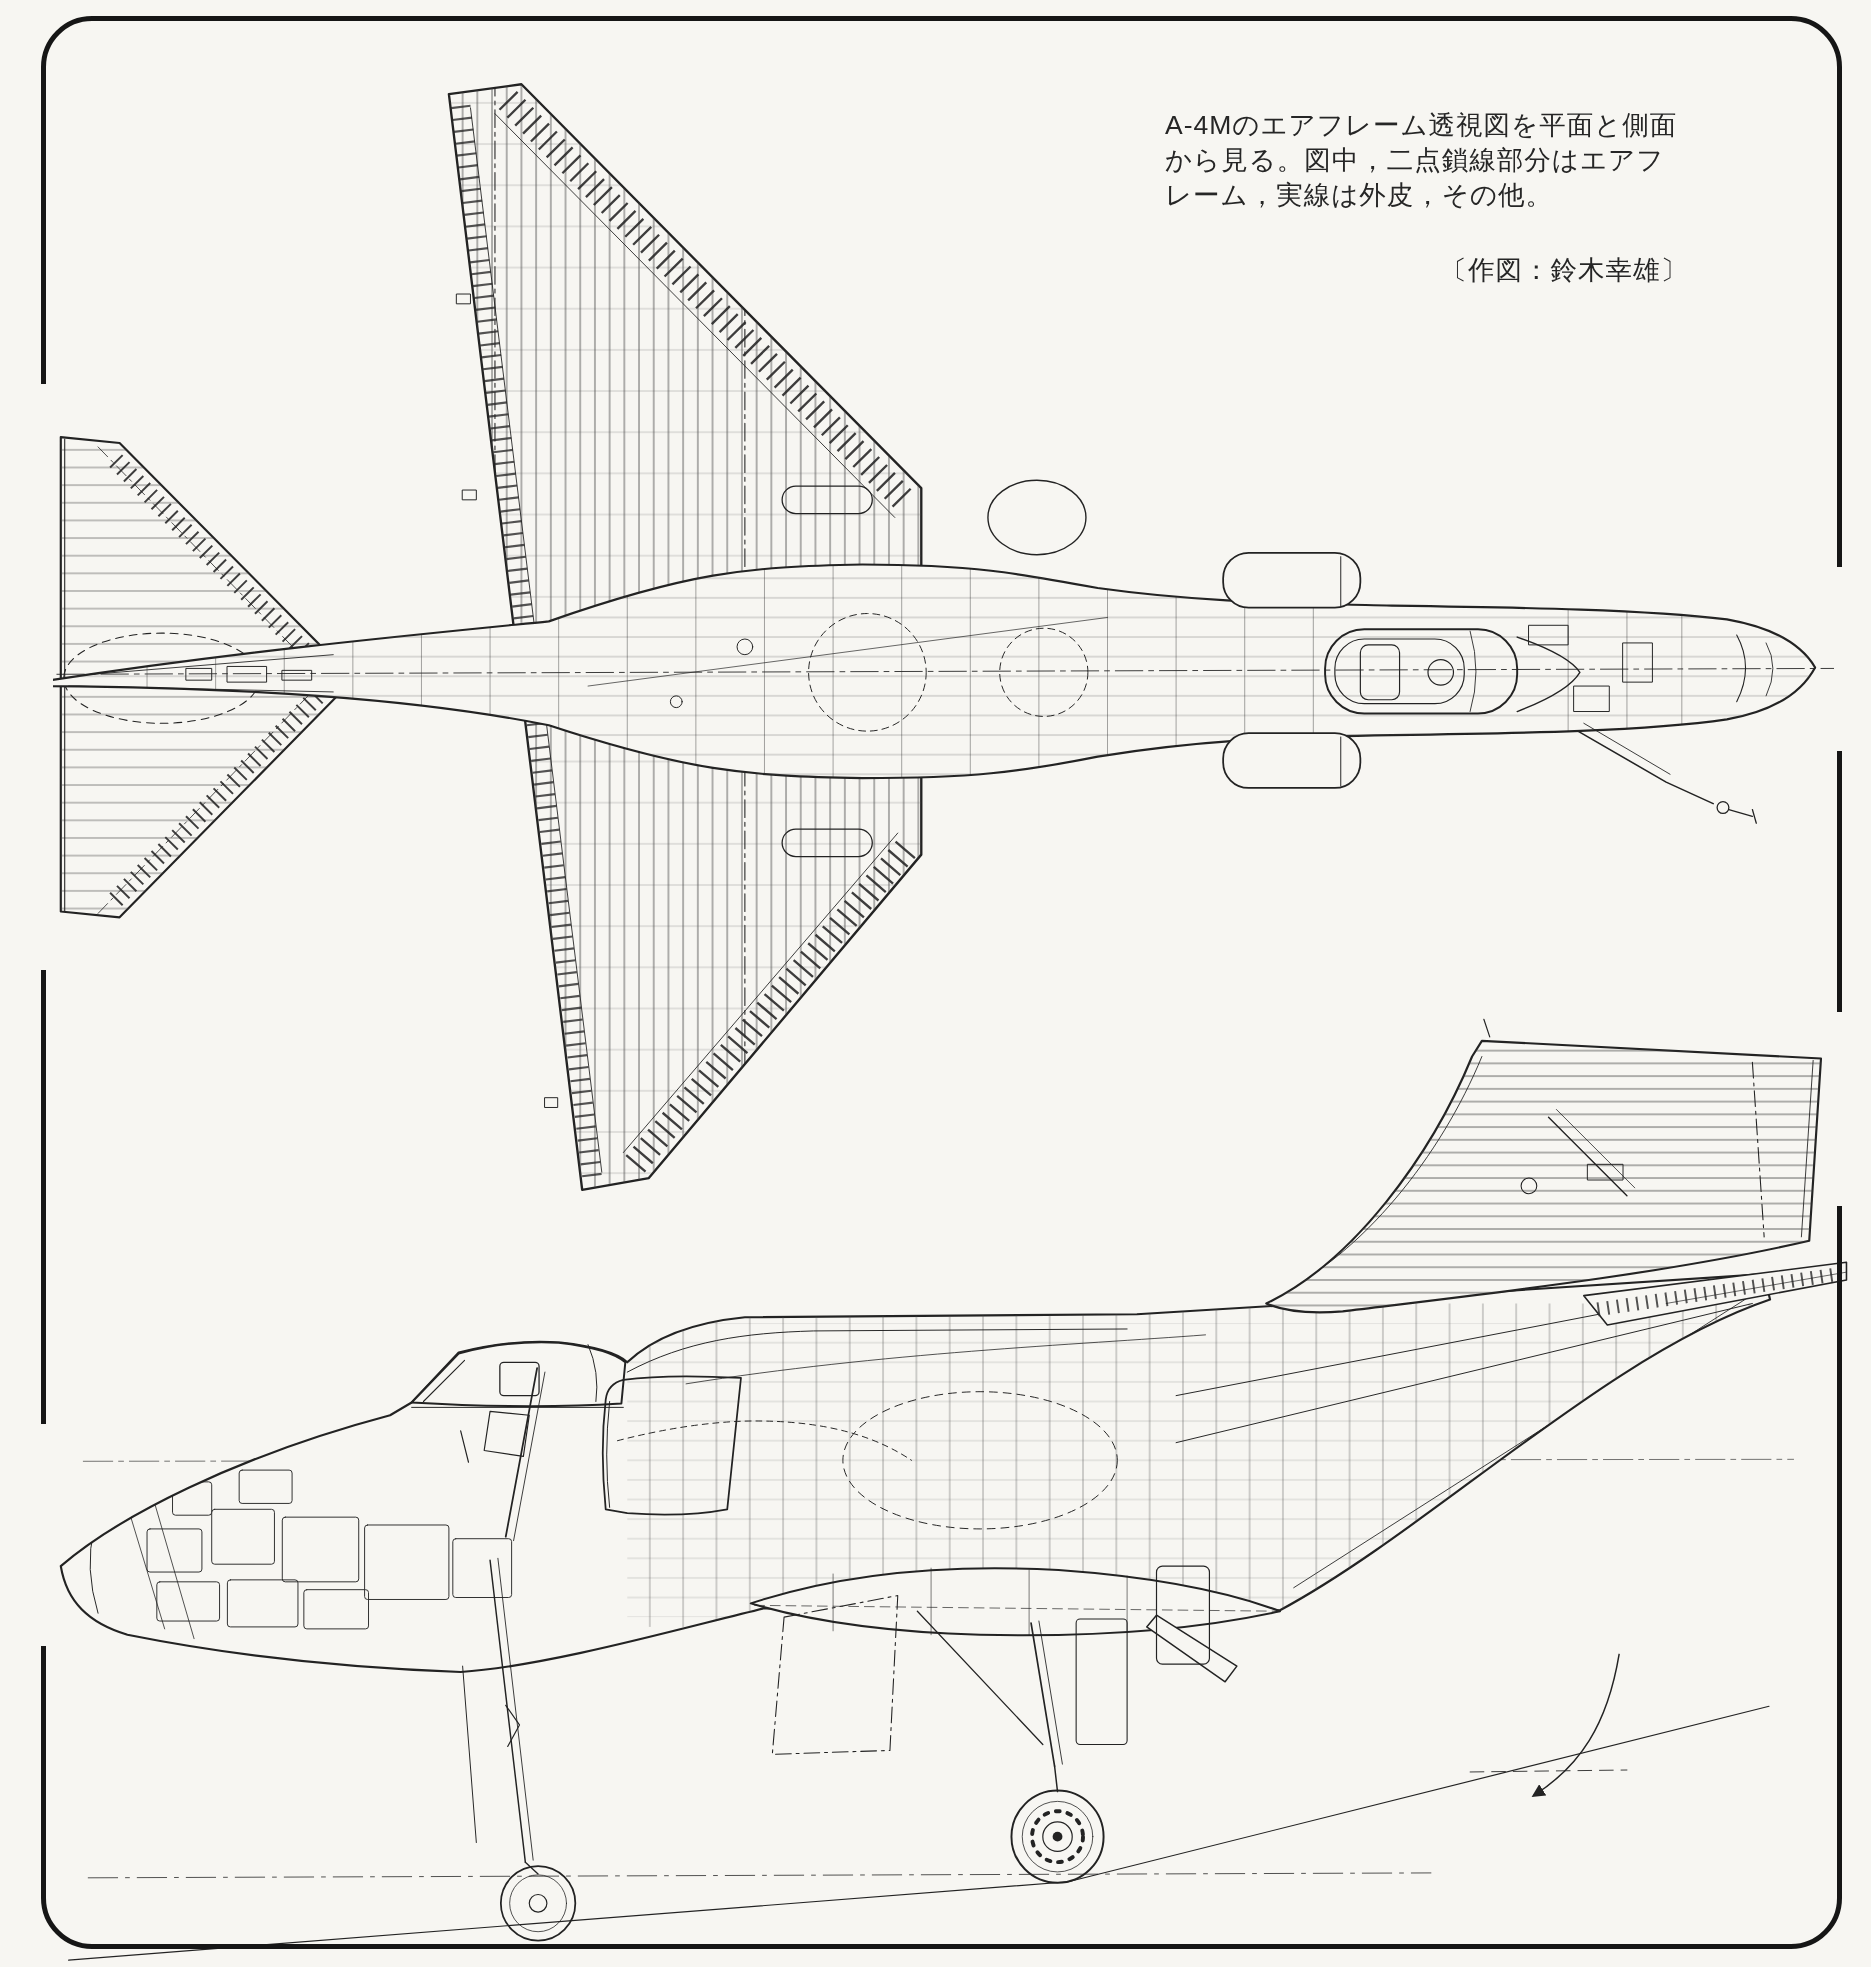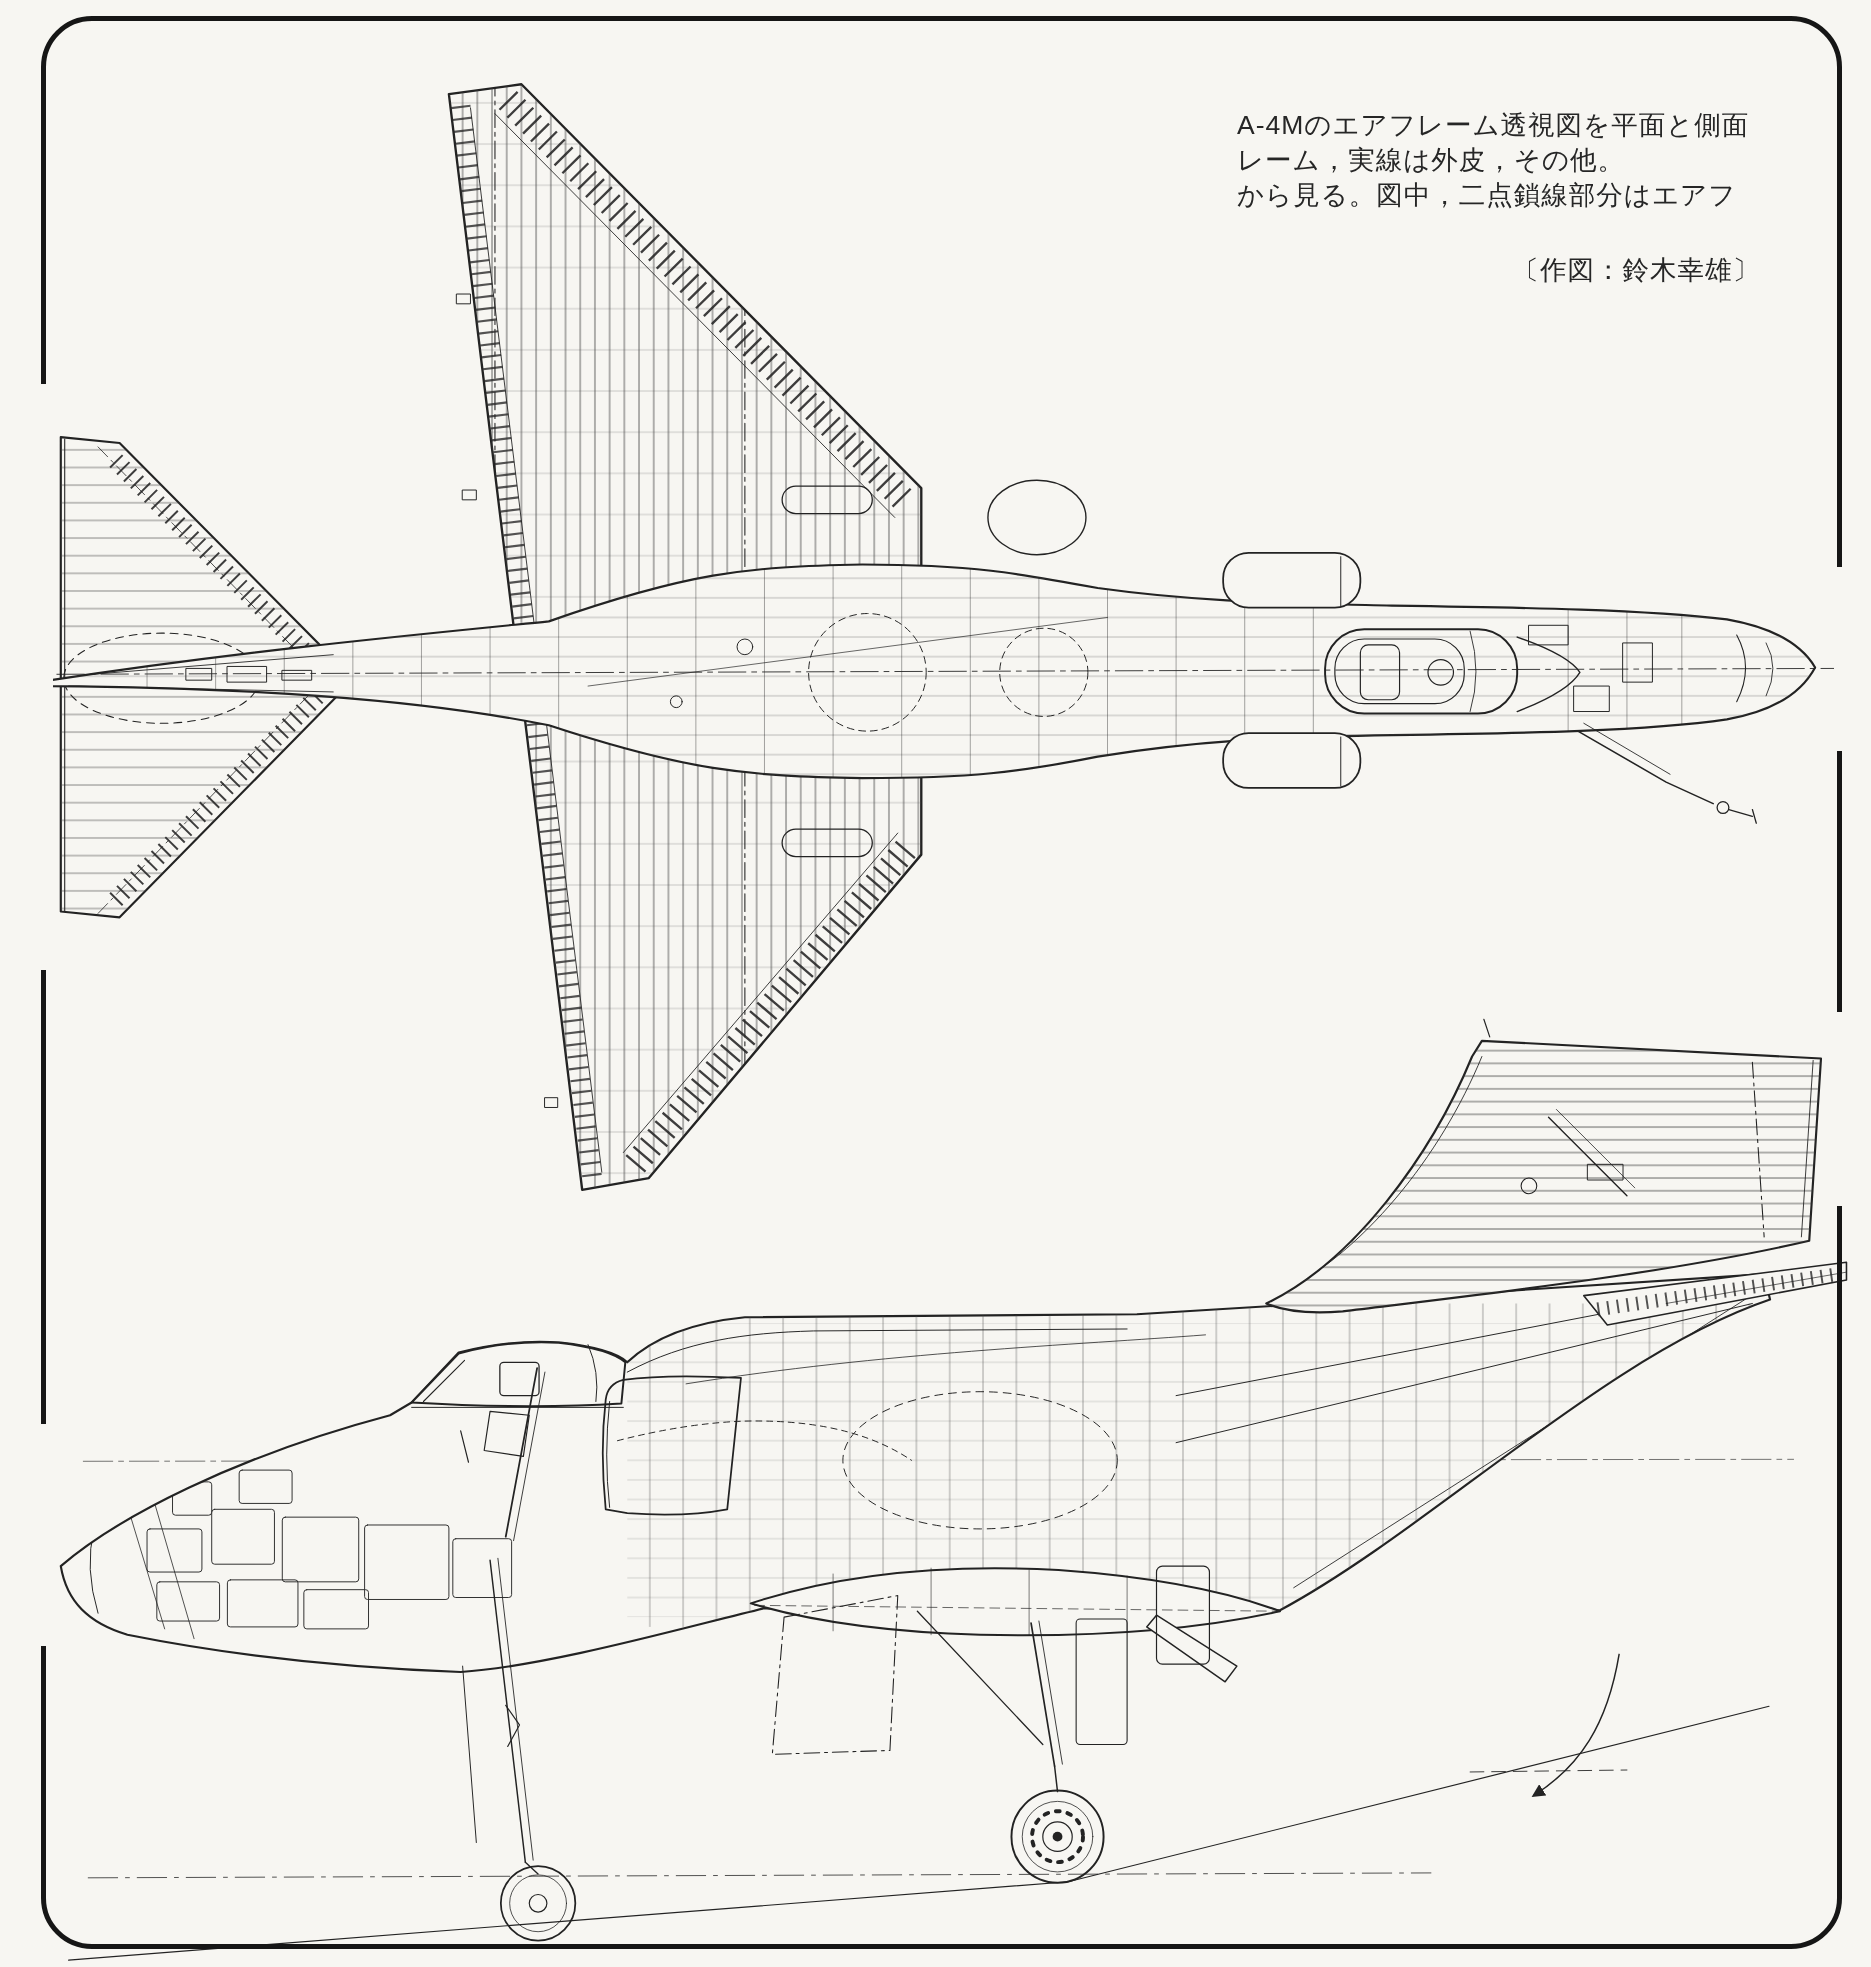--- a/index.html
+++ b/index.html
@@ -4,21 +4,21 @@
 <style>
   html,body{margin:0;padding:0;background:#ffffff;}
   body{width:1871px;height:1967px;position:relative;overflow:hidden;
        font-family:"Liberation Sans","DejaVu Sans",sans-serif;}
   .paper{position:absolute;inset:0;background:#f7f6f2;}
   .frame{position:absolute;left:41px;top:15.7px;width:1801px;height:1933px;
          border:5.9px solid #161616;border-radius:51px;box-sizing:border-box;}
   .gap{position:absolute;background:#f7f6f2;}
   .gap.l{left:37px;width:15.7px;}
   .gap.r{left:1834px;width:15.7px;}
-  .caption{position:absolute;left:1237px;top:108px;width:529px;
+  .caption{position:absolute;left:1165px;top:108px;width:529px;
            font-size:26.5px;line-height:35px;letter-spacing:1px;color:#262626;}
   .caption .ln{white-space:nowrap;}
   .caption .credit{text-align:right;padding-right:5.9px;margin-top:40px;}
   svg{position:absolute;left:0;top:0;}
   svg *{vector-effect:none;}
   .ink{stroke:#232323;fill:none;stroke-linejoin:round;stroke-linecap:round;}
   .skin{fill:#f7f6f2;stroke:#232323;stroke-linejoin:round;}
 </style>
 </head>
 <body>
@@ -311,17 +311,17 @@
 </svg>
 
 <div class="frame"></div>
 <div class="gap l" style="top:384px;height:586px;"></div>
 <div class="gap l" style="top:1424px;height:222px;"></div>
 <div class="gap r" style="top:567px;height:184px;"></div>
 <div class="gap r" style="top:1012px;height:194px;"></div>
 
 <div class="caption">
   <div class="ln">A-4Mのエアフレーム透視図を平面と側面</div>
+  <div class="ln">から見る。図中，二点鎖線部分はエアフ</div>
   <div class="ln">レーム，実線は外皮，その他。</div>
-  <div class="ln">から見る。図中，二点鎖線部分はエアフ</div>
   <div class="ln credit">〔作図：鈴木幸雄〕</div>
 </div>
 
 
 </body></html>

